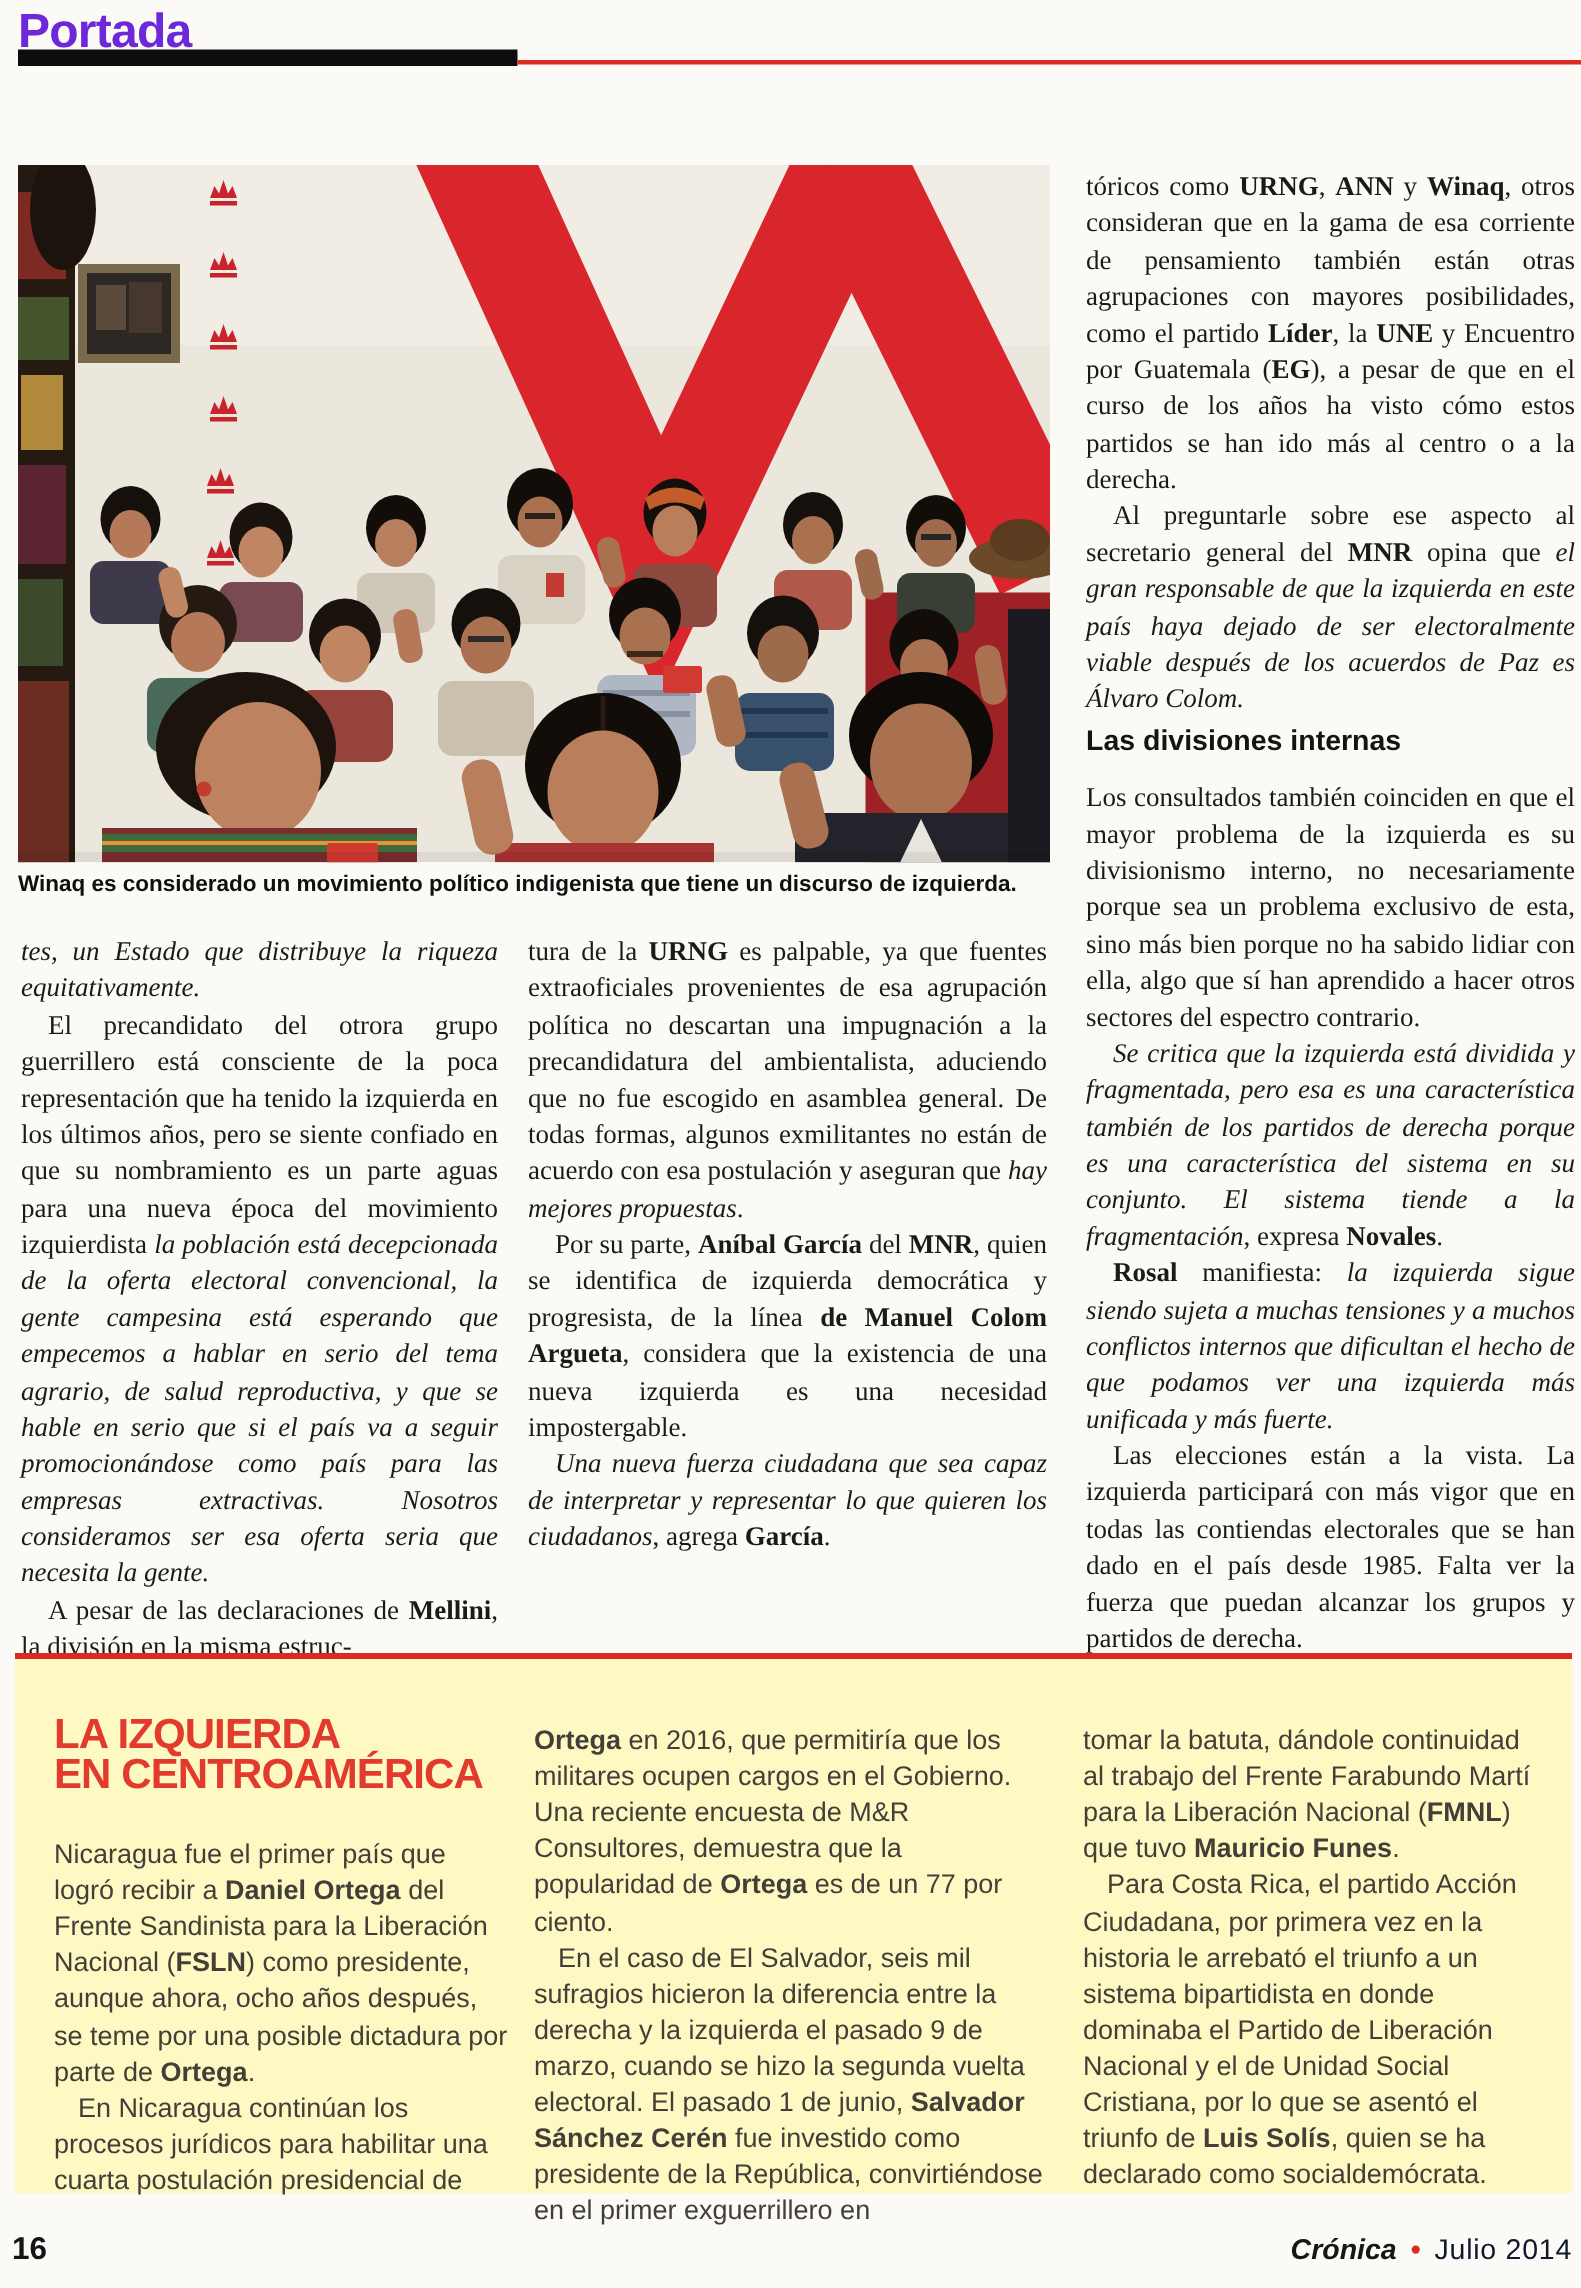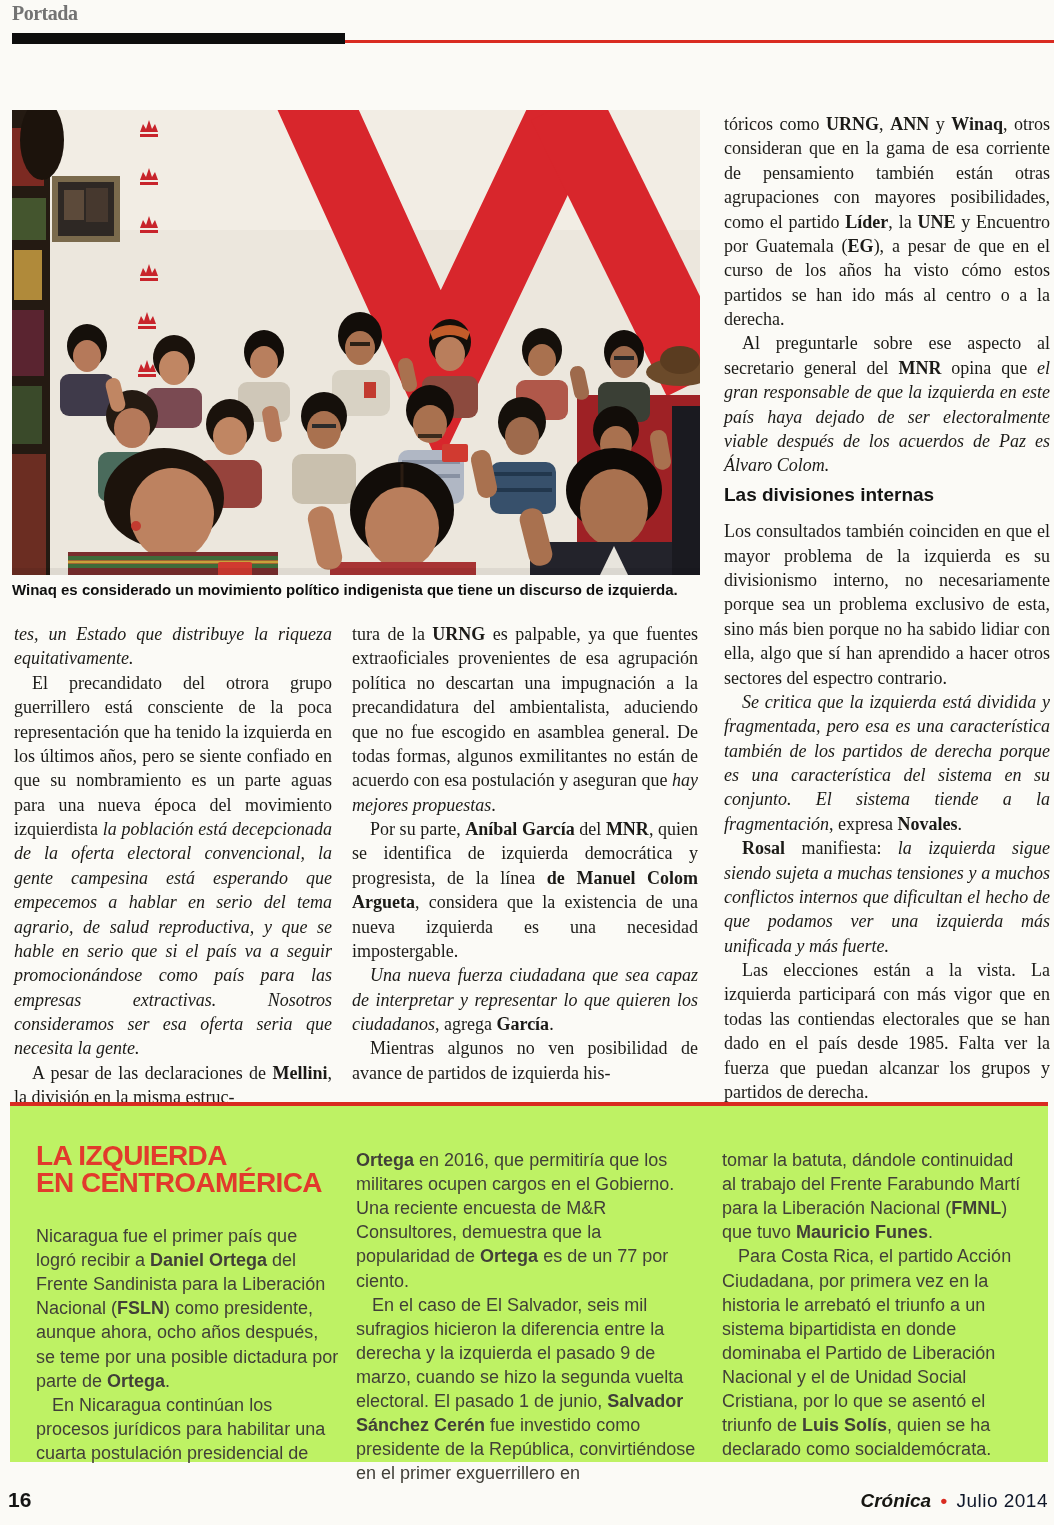--- a/index.html
+++ b/index.html
@@ -5,22 +5,22 @@
   html,body{margin:0;padding:0;}
   body{
     width:1054px;height:1525px;position:relative;
     background:#fbfaf6;
     font-family:"Liberation Serif", serif;
     color:#1b1a17;
     overflow:hidden;
   }
   .kicker{
     position:absolute;left:12px;top:2px;
-    font-family:Liberation Serif, serif;
-    font-weight:bold;font-size:20px;letter-spacing:-0.5px;color:#737373;
+    font-family:Liberation Sans, sans-serif;
+    font-weight:bold;font-size:32px;letter-spacing:-0.5px;color:#6d28d9;
   }
   .rule-row{position:absolute;left:12px;top:33px;width:1042px;height:12px;}
   .rule-black{position:absolute;left:0;top:0;width:333px;height:11px;background:#0d0d0d;}
   .rule-red{position:absolute;left:333px;top:7px;width:709px;height:3px;background:#d92b21;}
   .photo-wrap{position:absolute;left:12px;top:110px;width:688px;height:465px;overflow:hidden;}
   .caption{
     position:absolute;left:12px;top:581px;width:692px;
     font-family:"Liberation Sans", sans-serif;font-weight:bold;font-size:15px;color:#0f0f0f;
   }
   .col{position:absolute;font-size:18px;line-height:1.355;text-align:justify;}
@@ -30,21 +30,21 @@
   .col2{left:352px;top:622px;width:346px;}
   .col3{left:724px;top:112px;width:326px;}
   .b{font-weight:bold;}
   .i{font-style:italic;}
   .subhead{
     font-family:"Liberation Sans", sans-serif;font-weight:bold;font-size:19px;
     margin:4px 0 12px;text-align:left;color:#141413;
   }
   .infobox{
     position:absolute;left:10px;top:1102px;width:1038px;height:360px;
-    background:#bef264;border-top:4px solid #d92b21;box-sizing:border-box;
+    background:#fef9c3;border-top:4px solid #d92b21;box-sizing:border-box;
   }
   .infobox-title{
     position:absolute;left:26px;top:36px;
     font-family:"Liberation Sans", sans-serif;font-weight:bold;
     font-size:28px;line-height:0.98;letter-spacing:-0.6px;color:#e23a2c;
   }
   .boxcol{
     position:absolute;font-family:"Liberation Sans", sans-serif;
     font-size:18px;line-height:1.34;color:#413f38;text-align:left;
   }
@@ -237,21 +237,20 @@
 
 <div class="col col1">
     <p><span class="i">tes, un Estado que distribuye la riqueza equitativamente.</span></p>
     <p class="indent">El precandidato del otrora grupo guerrillero está consciente de la poca representación que ha tenido la izquierda en los últimos años, pero se siente confiado en que su nombramiento es un parte aguas para una nueva época del movimiento izquierdista <span class="i">la población está decepcionada de la oferta electoral convencional, la gente campesina está esperando que empecemos a hablar en serio del tema agrario, de salud reproductiva, y que se hable en serio que si el país va a seguir promocionándose como país para las empresas extractivas. Nosotros consideramos ser esa oferta seria que necesita la gente.</span></p>
     <p class="indent">A pesar de las declaraciones de <span class="b">Mellini</span>, la división en la misma estruc-</p>
   </div>
 <div class="col col2">
     <p>tura de la <span class="b">URNG</span> es palpable, ya que fuentes extraoficiales provenientes de esa agrupación política no descartan una impugnación a la precandidatura del ambientalista, aduciendo que no fue escogido en asamblea general. De todas formas, algunos exmilitantes no están de acuerdo con esa postulación y aseguran que <span class="i">hay mejores propuestas</span>.</p>
     <p class="indent">Por su parte, <span class="b">Aníbal García</span> del <span class="b">MNR</span>, quien se identifica de izquierda democrática y progresista, de la línea <span class="b">de Manuel Colom Argueta</span>, considera que la existencia de una nueva izquierda es una necesidad impostergable.</p>
     <p class="indent"><span class="i">Una nueva fuerza ciudadana que sea capaz de interpretar y representar lo que quieren los ciudadanos</span>, agrega <span class="b">García</span>.</p>
-    <p class="indent">Mientras algunos no ven posibilidad de avance de partidos de izquierda his-</p>
   </div>
 <div class="col col3">
     <p>tóricos como <span class="b">URNG</span>, <span class="b">ANN</span> y <span class="b">Winaq</span>, otros consideran que en la gama de esa corriente de pensamiento también están otras agrupaciones con mayores posibilidades, como el partido <span class="b">Líder</span>, la <span class="b">UNE</span> y Encuentro por Guatemala (<span class="b">EG</span>), a pesar de que en el curso de los años ha visto cómo estos partidos se han ido más al centro o a la derecha.</p>
     <p class="indent">Al preguntarle sobre ese aspecto al secretario general del <span class="b">MNR</span> opina que <span class="i">el gran responsable de que la izquierda en este país haya dejado de ser electoralmente viable después de los acuerdos de Paz es Álvaro Colom.</span></p>
     <div class="subhead">Las divisiones internas</div>
     <p>Los consultados también coinciden en que el mayor problema de la izquierda es su divisionismo interno, no necesariamente porque sea un problema exclusivo de esta, sino más bien porque no ha sabido lidiar con ella, algo que sí han aprendido a hacer otros sectores del espectro contrario.</p>
     <p class="indent"><span class="i">Se critica que la izquierda está dividida y fragmentada, pero esa es una característica también de los partidos de derecha porque es una característica del sistema en su conjunto. El sistema tiende a la fragmentación</span>, expresa <span class="b">Novales</span>.</p>
     <p class="indent"><span class="b">Rosal</span> manifiesta: <span class="i">la izquierda sigue siendo sujeta a muchas tensiones y a muchos conflictos internos que dificultan el hecho de que podamos ver una izquierda más unificada y más fuerte.</span></p>
     <p class="indent">Las elecciones están a la vista. La izquierda participará con más vigor que en todas las contiendas electorales que se han dado en el país desde 1985. Falta ver la fuerza que puedan alcanzar los grupos y partidos de derecha.</p>
   </div>

